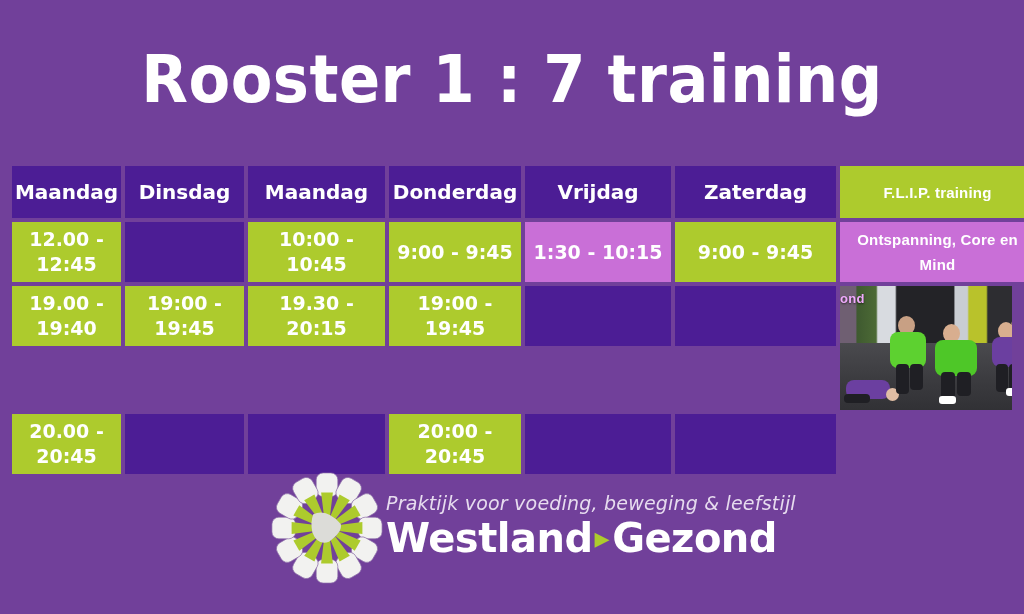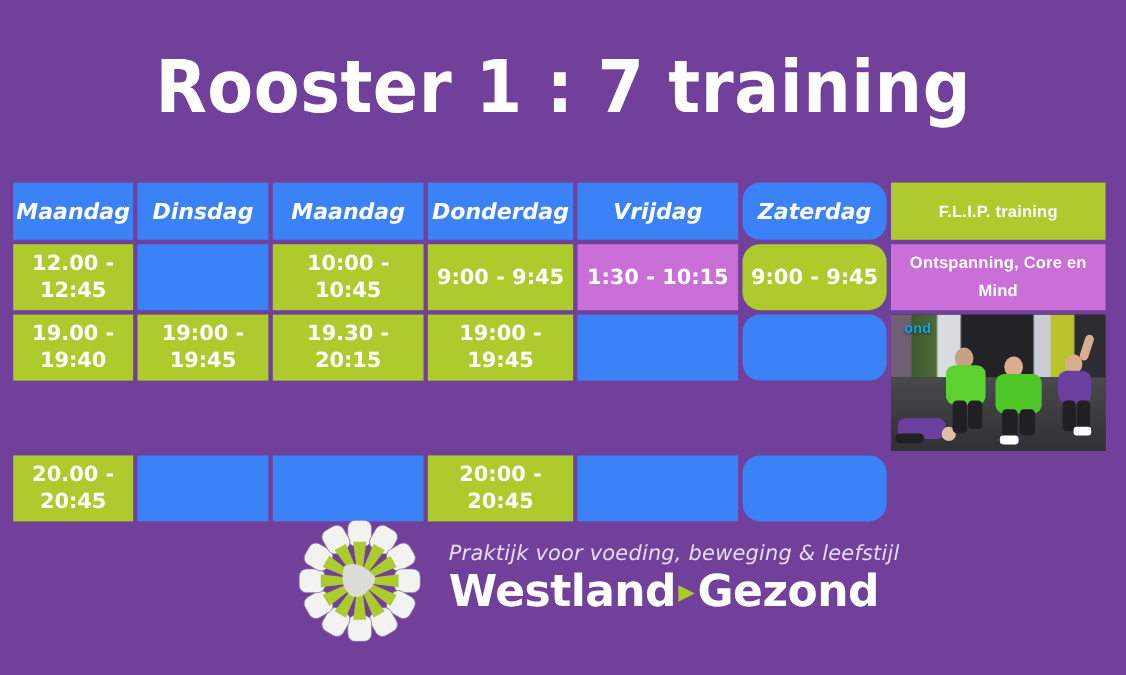--- a/index.html
+++ b/index.html
@@ -59,27 +59,27 @@
     line-height: 25px;
     padding: 2px 4px;
     overflow: hidden;
   }
   
   .col-0 { width: 109px; }
   .col-1 { width: 119px; }
   .col-2 { width: 137px; }
   .col-3 { width: 132px; }
   .col-4 { width: 146px; }
-  .col-5 { width: 131px; border-radius: 16px; }
+  .col-5 { width: 161px; }
   .col-6 { width: 195px; }
 
   .row-head .cell { height: 52px; font-size: 20px; }
   .row-body .cell { height: 60px; }
 
-  .c-gray   { background: #3b82f6; font-style: italic; }
+  .c-gray   { background: #4c1d95; }
   .c-green  { background: #ADCB2D; }
   .c-orchid { background: #C96FD7; }
 
   .cell.flip {
     font-family: "Liberation Sans", sans-serif;
     font-weight: 700;
     font-size: 15px;
     letter-spacing: 0.2px;
   }
   .cell.empty { font-size: 0; }
@@ -112,22 +112,22 @@
   }
   .photo-figure { position: absolute; }
   .fig-body { position: absolute; border-radius: 8px; }
   .fig-head { position: absolute; border-radius: 50%; background: #d9b49a; }
   .fig-leg  { position: absolute; background: #1f1f24; border-radius: 4px; }
   .fig-shoe { position: absolute; background: #ffffff; border-radius: 3px; }
   .fig-arm  { position: absolute; border-radius: 4px; }
 
   .photo-watermark {
     position: absolute;
-    left: 12px; top: 5px;
-    color: #0ea5e9;
+    left: 0; top: 5px;
+    color: #f0abfc;
     font-family: "Liberation Sans", sans-serif;
     font-weight: 700;
     font-size: 13px;
     letter-spacing: 0.3px;
     text-shadow: 0 1px 2px rgba(0,0,0,.6);
   }
 
   
   .logo {
     position: absolute;
@@ -138,21 +138,20 @@
     display: flex;
     align-items: center;
   }
   .logo-mark {
     width: 118px;
     height: 118px;
     position: relative;
     flex: 0 0 auto;
   }
   .logo-text {
-    margin-left: 22px;
     padding-bottom: 4px;
   }
   .logo-tagline {
     color: #e7dcef;
     font-family: "DejaVu Sans", sans-serif;
     font-style: italic;
     font-size: 19px;
     line-height: 24px;
     letter-spacing: 0.2px;
     white-space: nowrap;

